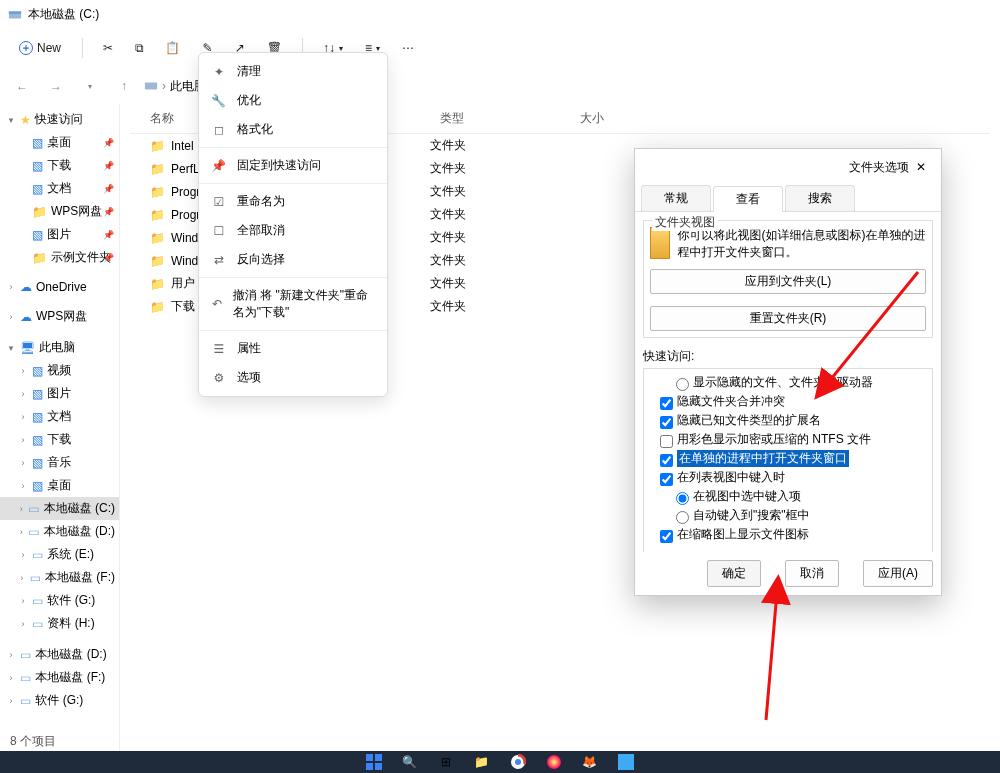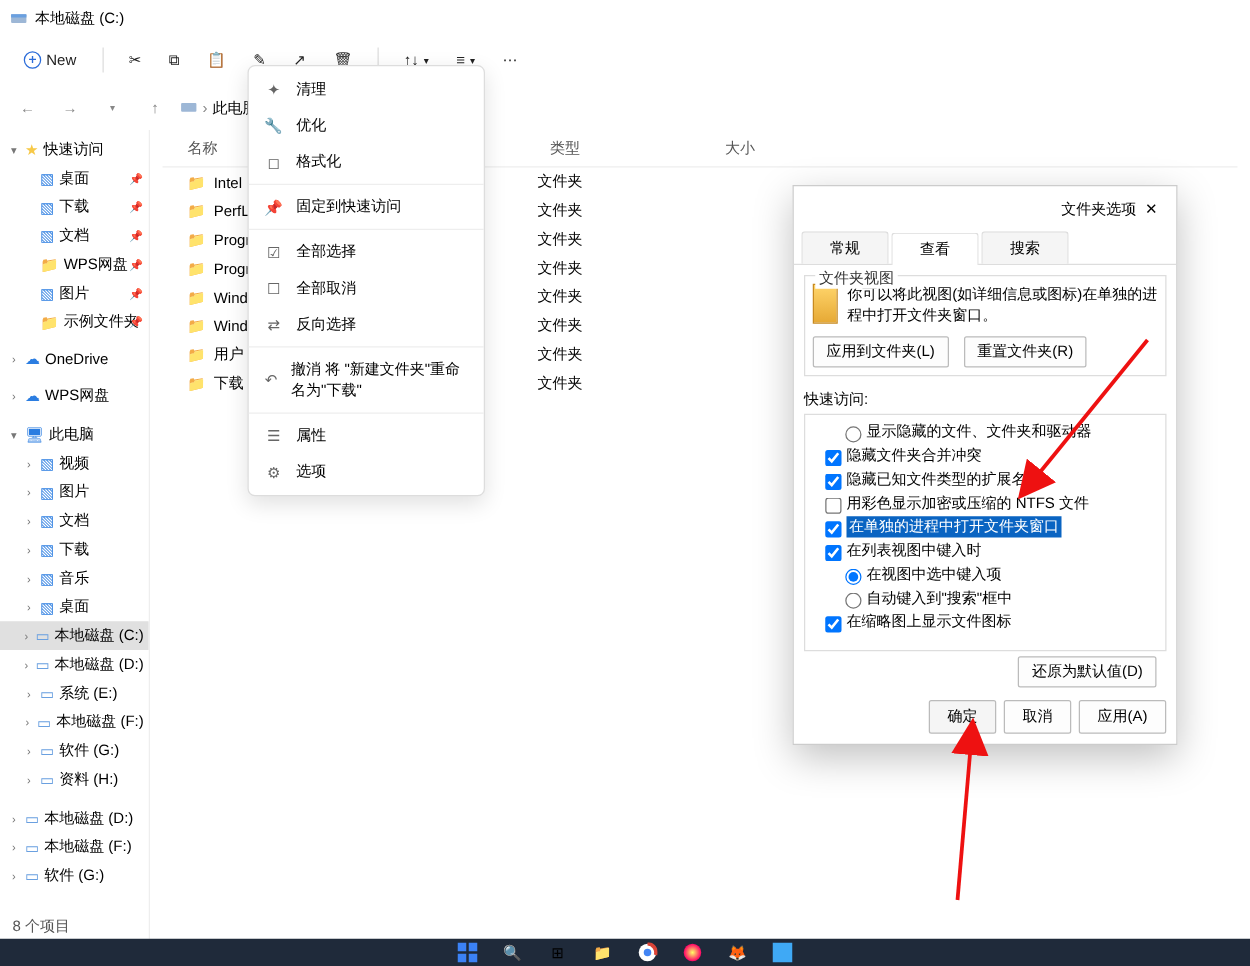--- a/index.html
+++ b/index.html
@@ -59,31 +59,31 @@
 .dlg .dtitle { display:flex; justify-content:flex-end; align-items:center; padding:6px 8px; }
 .dlg .close { width:24px;height:24px;display:flex;align-items:center;justify-content:center;cursor:pointer;}
 .dlg .tabs { display:flex; gap:2px; padding:0 6px; border-bottom:1px solid #ddd;}
 .dlg .tab { padding:4px 22px; border:1px solid #ddd; border-bottom:none; border-radius:3px 3px 0 0; background:#f5f5f5; cursor:pointer;}
 .dlg .tab.active { background:#fff; position:relative; top:1px;}
 .dlg .body { padding:8px; flex:1; overflow:auto;}
 .grp { border:1px solid #ddd; padding:6px; margin-bottom:10px; position:relative;}
 .grp > .lg { position:absolute; top:-7px; left:8px; background:#fff; padding:0 3px; color:#333;}
 .grp .row1 { display:flex; gap:8px; align-items:flex-start;}
 .grp .fldic { width:28px;height:32px;background:linear-gradient(#ffd56b,#e6a935);border:1px solid #c88a20;}
-.grp .btns { display:flex; gap:12px; justify-content:flex-start; margin-top:8px;}
+.grp .btns { display:flex; gap:12px; justify-content:flex-end; margin-top:8px;flex-direction:column;}
 .wbtn { padding:3px 10px; border:1px solid #bbb; background:#fdfdfd; border-radius:2px; cursor:pointer; }
 
 .adv { border:1px solid #ddd; height:190px; overflow:auto; padding:4px 6px;}
 .adv .ar { display:flex; align-items:center; gap:4px; padding:1px 0 1px 0;}
 .adv .i1{ padding-left:10px;align-items:flex-end;} .adv .i2{padding-left:26px;align-items:flex-end;}
 .adv input[type=checkbox],.adv input[type=radio]{ margin:0; width:13px;height:13px;}
 .adv .hl { background:#0a64c2; color:#fff; padding:0 2px; display:inline-block;}
 
 .dlg .ftrow { display:flex; justify-content:flex-end; padding:4px 8px;}
-.dlg .ftbtns { display:flex; gap:6px; justify-content:flex-end; padding:8px; }
+.dlg .ftbtns { display:flex; gap:24px; justify-content:flex-end; padding:8px; }
 .dbtn { padding:4px 14px; border:1px solid #bbb; background:#fdfdfd; border-radius:2px; cursor:pointer;}
 .dbtn.primary { background:#f5f5f5; }
 
 
 .arrow-svg { position:absolute; pointer-events:none; }
 
 
 .taskbar { position:absolute; bottom:0; left:0; right:0; height:22px; background:#1f2a3a; display:flex; align-items:center; justify-content:center; gap:16px;}
 .taskbar .ti { width:20px;height:20px; display:flex;align-items:center;justify-content:center; cursor:pointer;}
 </style>
@@ -375,21 +375,21 @@
       <span>格式化</span>
     </div>
     <hr>
     <div class="row">
       <span class="ic2">📌</span>
       <span>固定到快速访问</span>
     </div>
     <hr>
     <div class="row">
       <span class="ic2">☑</span>
-      <span>全部选择</span>
+      <span>重命名为</span>
     </div>
     <div class="row">
       <span class="ic2">☐</span>
       <span>全部取消</span>
     </div>
     <div class="row">
       <span class="ic2">⇄</span>
       <span>反向选择</span>
     </div>
     <hr>

